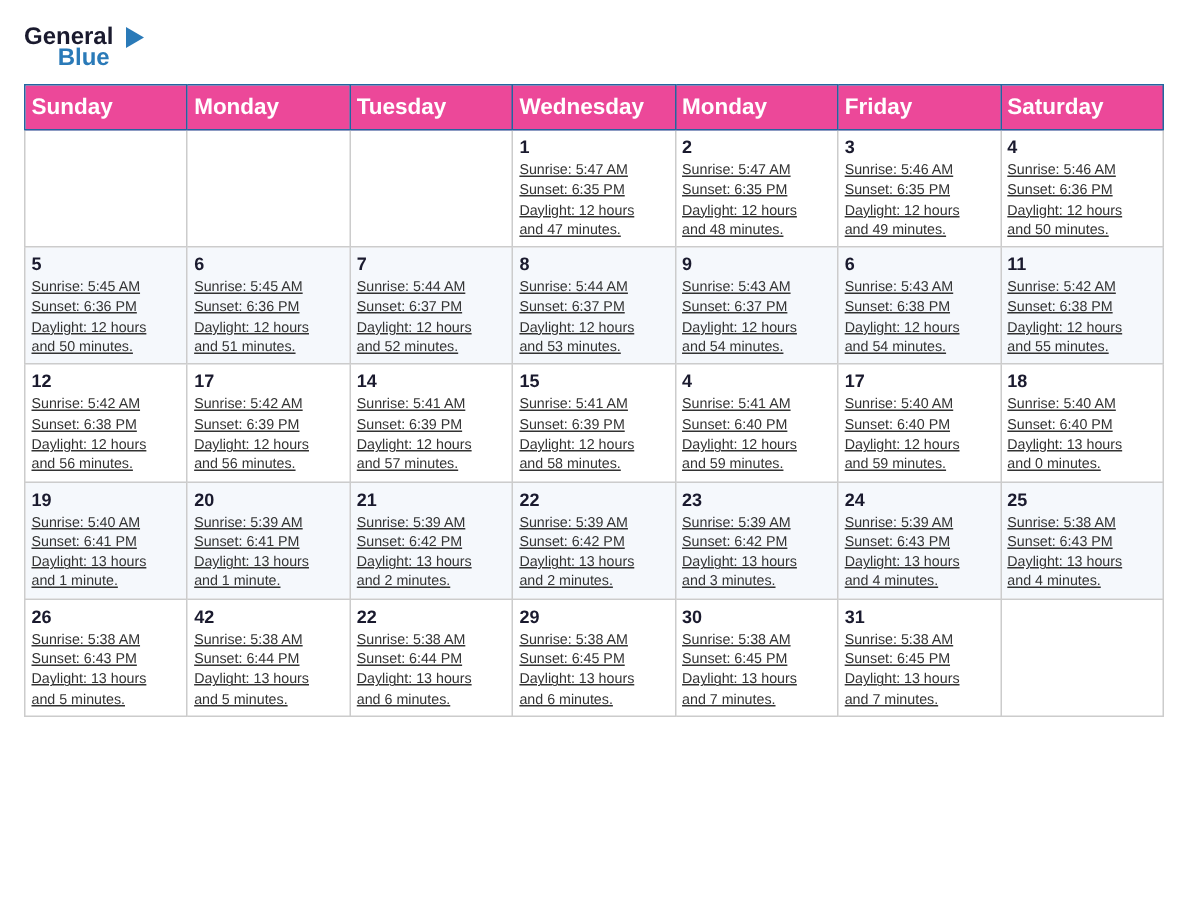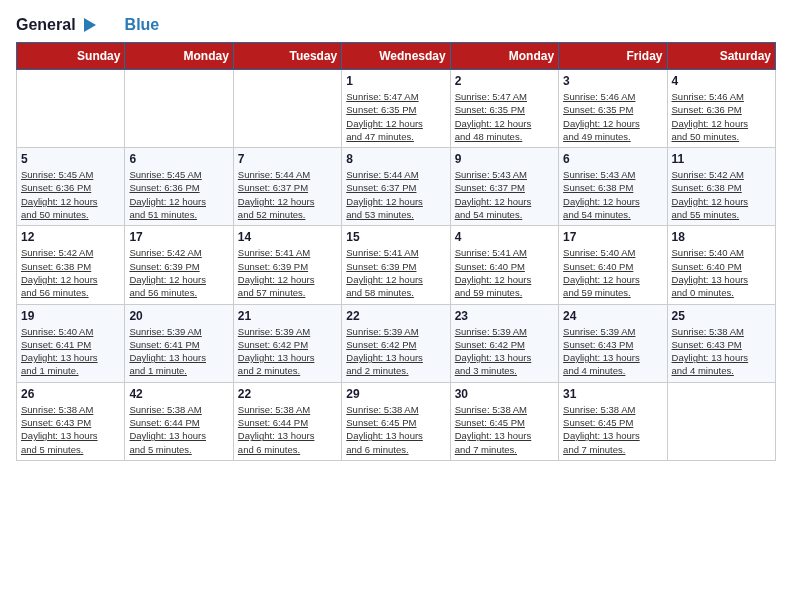--- a/index.html
+++ b/index.html
@@ -32,25 +32,25 @@
     .location {
       font-size: 14px;
       color: #444;
     }
     .calendar {
       width: 100%;
       border-collapse: collapse;
       border: 1px solid #ccc;
     }
     .calendar th {
-      background-color: #b91c1c;
+      background-color: #ec4899;
       color: #fff;
-      font-size: 12px;
+      font-size: 15px;
       padding: 6px 4px;
-      text-align: right;
+      text-align: left;
       border: 1px solid #2266a0;
     }
     .calendar td {
       vertical-align: top;
       border: 1px solid #ccc;
       padding: 4px;
       width: calc(100%/7);
       min-height: 80px;
       font-size: 10px;
       color: #333;
@@ -73,21 +73,21 @@
     }
     .empty-cell {
       background: #f9f9f9;
     }
   </style>
 </head>
 <body>
 
 <div class="header">
   <div class="logo">
-  <div style="display:flex;align-items:flex-end;gap:29px;">
+  <div style="display:flex;flex-direction:column;align-items:center;">
     <div style="display:flex;align-items:center;gap:2px;">
       <span style="font-size:16px;font-weight:bold;color:#1a1a2e;">General</span>
       <svg width="18" height="18" viewBox="0 0 18 18">
         <polygon points="6,2 18,9 6,16" fill="#2a7ab8"></polygon>
       </svg>
     </div>
     <span style="font-size:16px;font-weight:bold;color:#2a7ab8;margin-top:-4px;">Blue</span>
   </div>
 </div>
   <div class="title-block">

